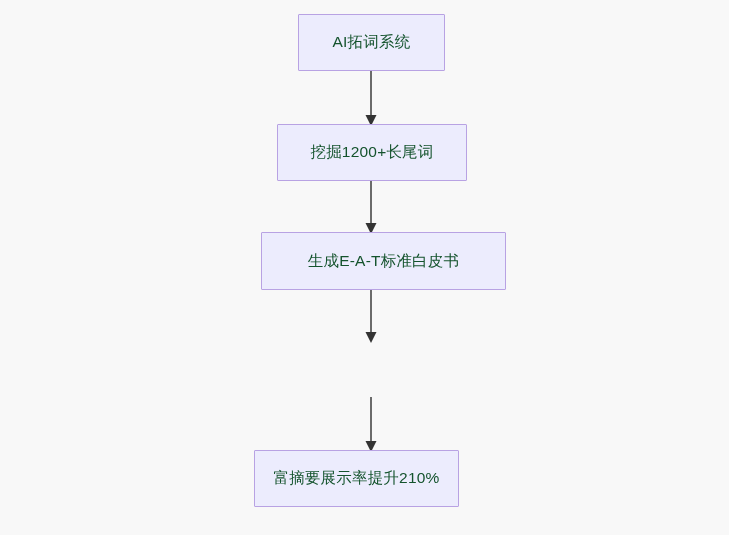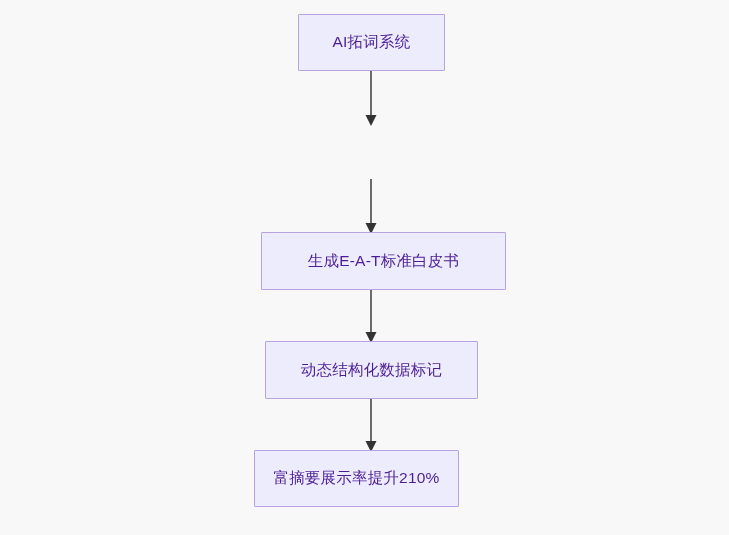--- a/index.html
+++ b/index.html
@@ -25,21 +25,21 @@
     background: #ececfd;
     border: 1px solid #b8a2e3;
     display: flex;
     align-items: center;
     justify-content: center;
     border-radius: 1px;
   }
   .node-label {
     font-size: 15.5px;
     line-height: 1.2;
-    color: #4c1d95;
+    color: #14532d;
     letter-spacing: 0.2px;
     white-space: nowrap;
     text-align: center;
   }
   .edge {
     position: absolute;
     pointer-events: none;
   }
   .edge svg {
     display: block;
@@ -76,26 +76,26 @@
     <svg width="32" height="56" viewBox="0 0 32 56" xmlns="http://www.w3.org/2000/svg">
       <line x1="16" y1="0" x2="16" y2="46" stroke="#6b6b6b" stroke-width="2"></line>
       <polygon points="16,55 10.5,44 21.5,44" fill="#333333"></polygon>
     </svg>
   </div>
 
   <div class="node" style="left:298px; top:14px; width:147px; height:57px;">
     <span class="node-label">AI拓词系统</span>
   </div>
 
+  <div class="node" style="left:277px; top:124px; width:190px; height:57px;">
+    <span class="node-label">挖掘1200+长尾词</span>
+  </div>
 
   <div class="node" style="left:261px; top:232px; width:245px; height:58px;">
     <span class="node-label">生成E-A-T标准白皮书</span>
   </div>
 
-  <div class="node" style="left:265px; top:341px; width:213px; height:58px;">
-    <span class="node-label">动态结构化数据标记</span>
-  </div>
 
   <div class="node" style="left:254px; top:450px; width:205px; height:57px;">
     <span class="node-label">富摘要展示率提升210%</span>
   </div>
 
 </div>
 
 </body></html>

